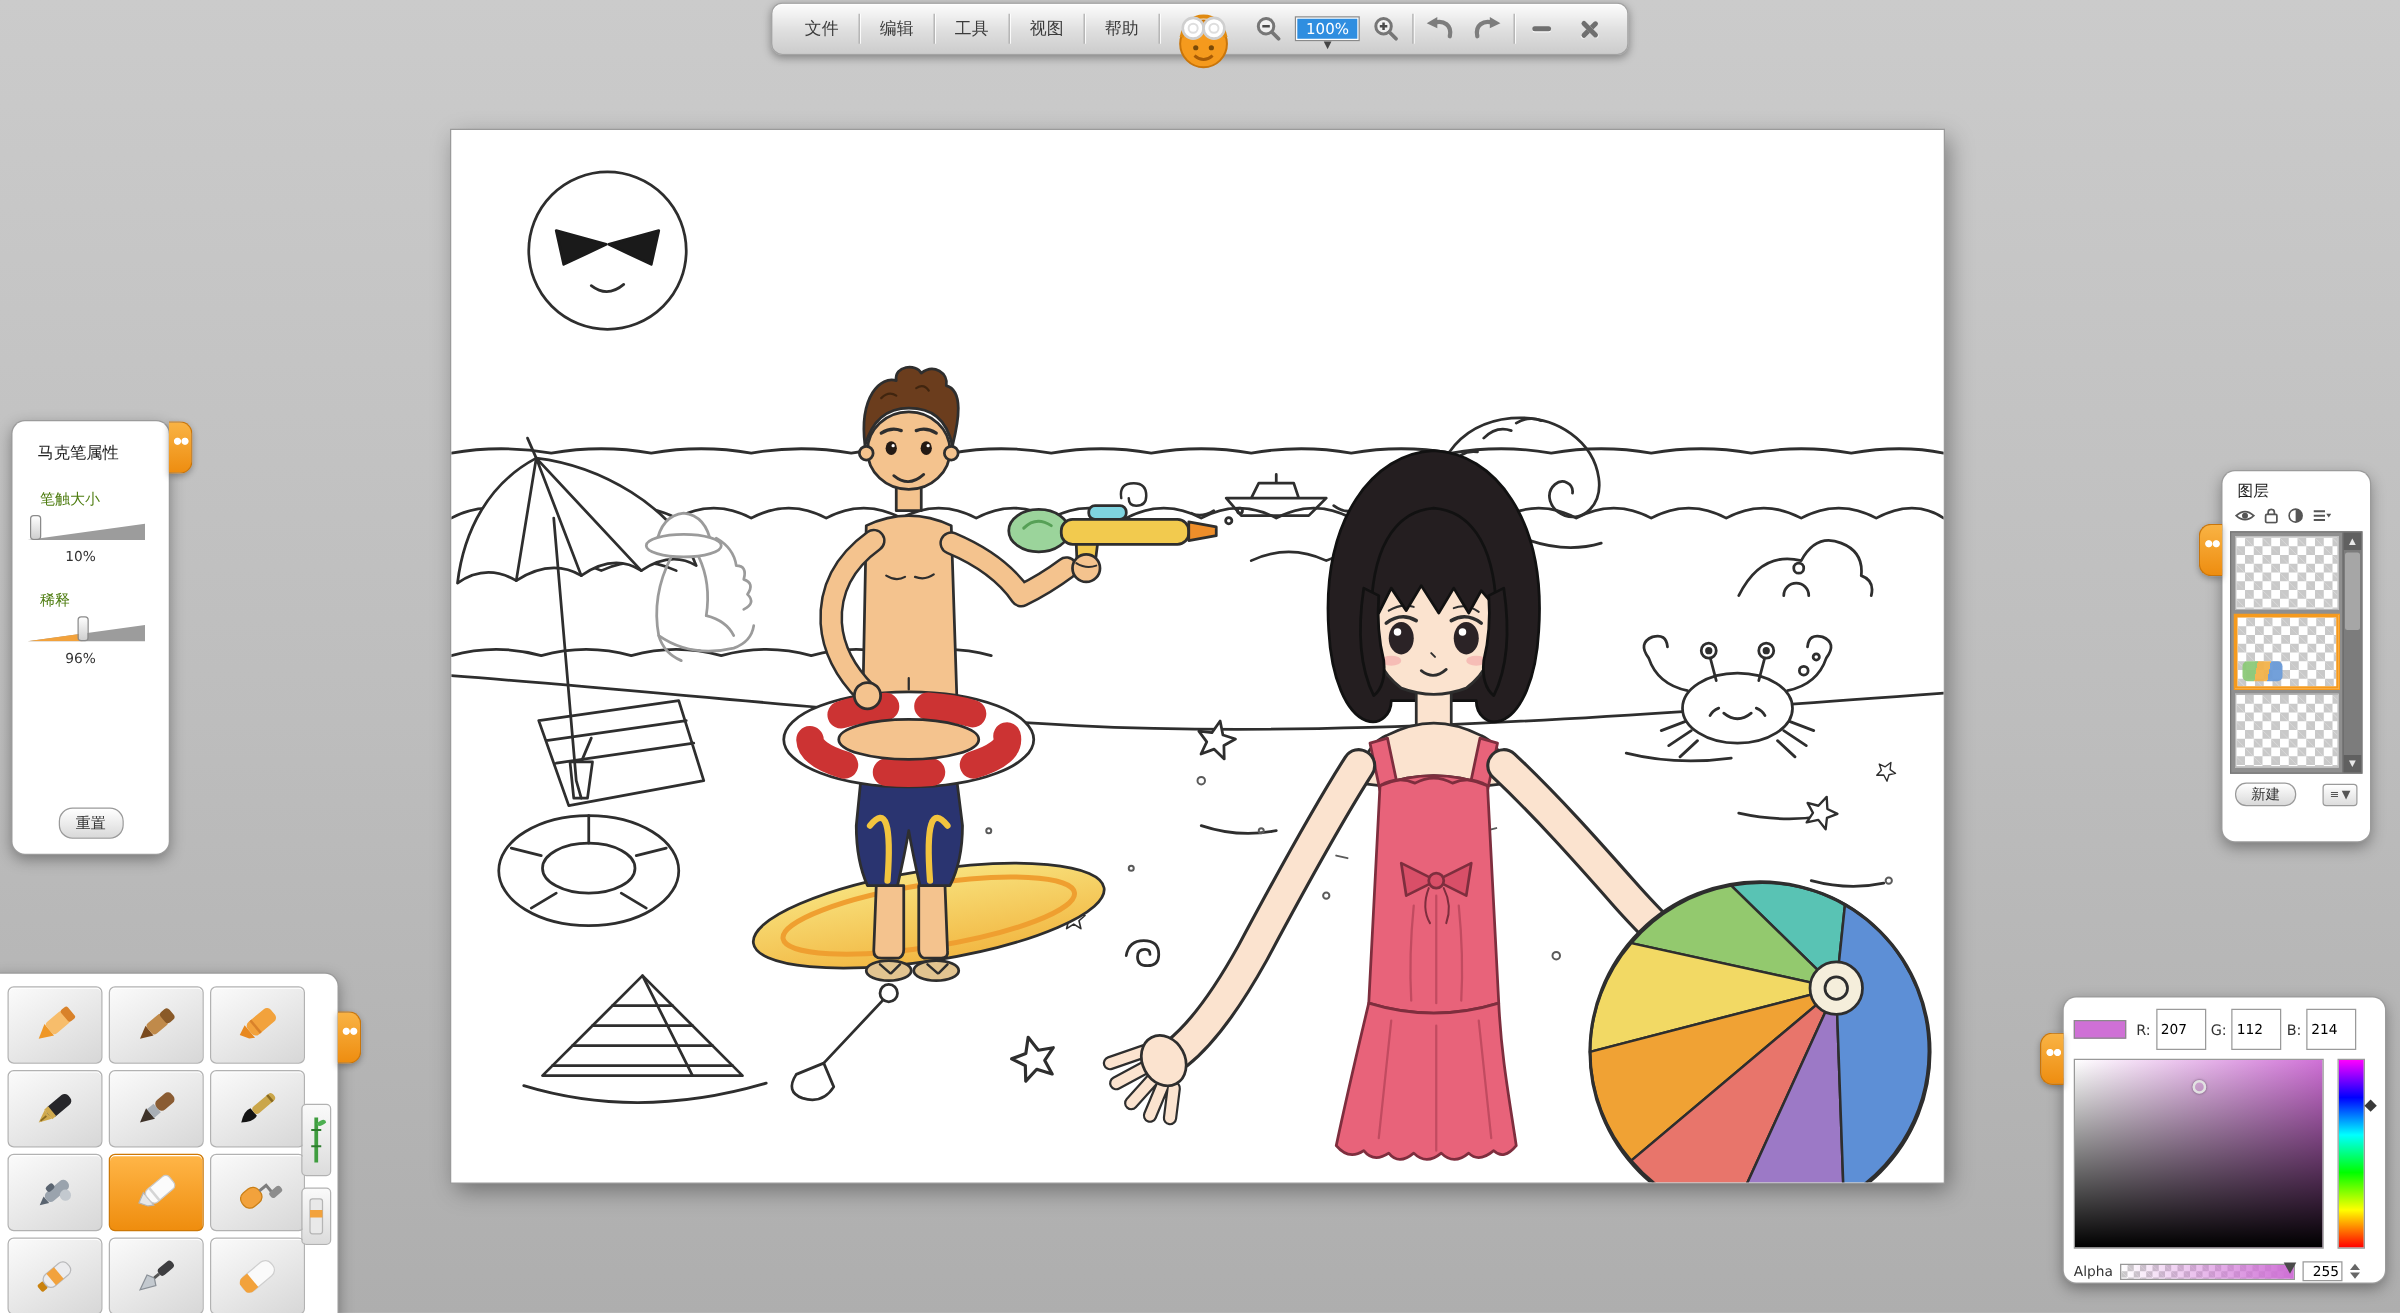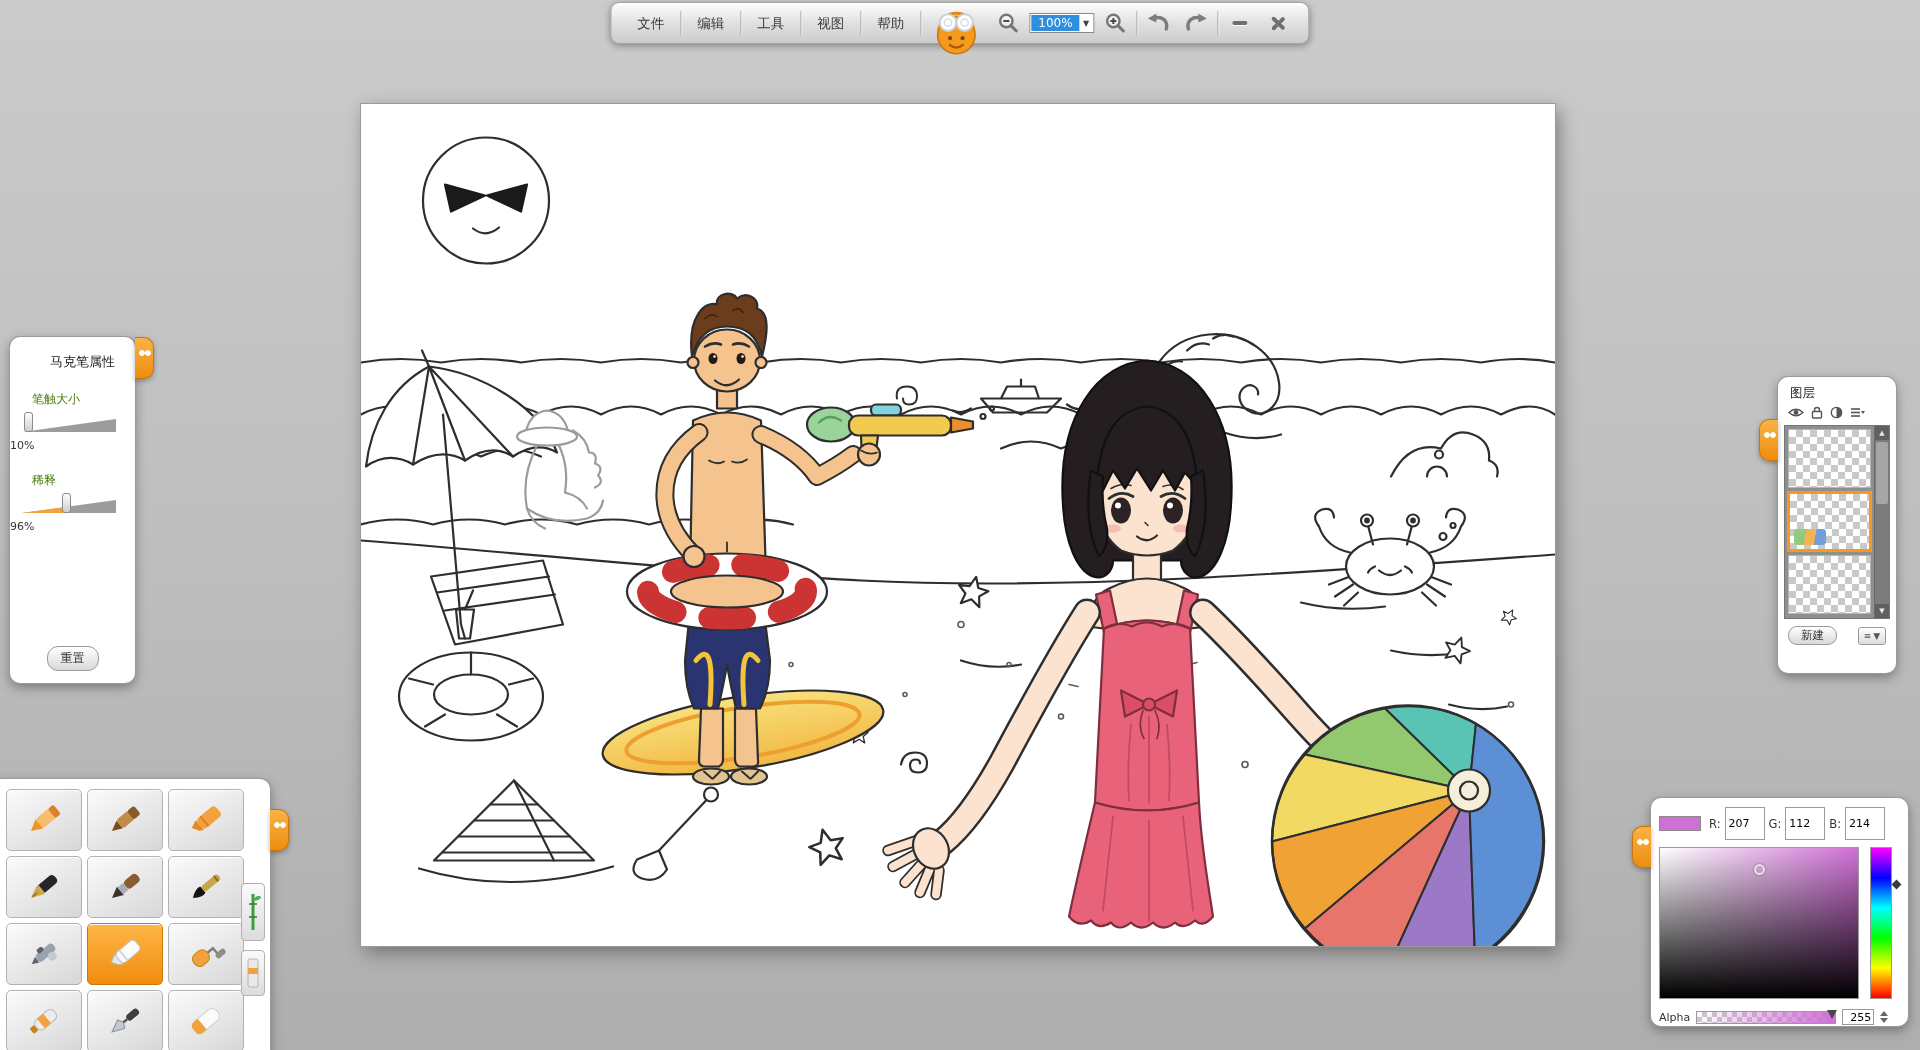--- a/index.html
+++ b/index.html
@@ -17,21 +17,21 @@
   .toolbar { position:absolute; left:50%; top:2px; transform:translateX(-50%);
     height:42px; display:flex; align-items:center; padding:0 12px;
     background:linear-gradient(#fdfdfd,#dedede 55%,#cccccc);
     border:1px solid #a3a3a3; border-radius:9px;
     box-shadow:inset 0 1px 0 #fff, 0 2px 7px rgba(0,0,0,.35); }
   .menu-item { padding:0 14px; font-size:13.5px; color:#3c3c3c; line-height:40px; cursor:default; white-space:nowrap; }
   .sep { width:1px; height:24px; background:#adadad; box-shadow:1px 0 0 rgba(255,255,255,.85); margin:0 2px; }
   .tbtn { width:38px; height:40px; display:flex; align-items:center; justify-content:center; }
   .mascot { position:relative; top:10px; width:50px; height:52px; margin:0 8px; }
   .zoom-combo { display:flex; align-items:center; height:20px; background:#fff;
-    border:1px solid #8a8a8a; margin:0 2px; padding:1px; }
+    border:1px solid #8a8a8a; margin:0 2px; padding:1px;flex-direction:column; }
   .zoom-val { background:#2f8ee0; color:#fff; font-size:12px; padding:0 7px; height:16px; line-height:16px; }
   .zoom-dd { width:13px; text-align:center; font-size:8px; color:#444; }
   .minbar { width:15px; height:4px; background:#6f6f6f; border-radius:2px; box-shadow:0 1px 0 rgba(255,255,255,.8); }
   .xicon { position:relative; width:17px; height:17px; }
   .xicon::before,.xicon::after { content:""; position:absolute; left:7px; top:0; width:3.6px; height:17px;
     background:#6f6f6f; border-radius:2px; box-shadow:0 1px 0 rgba(255,255,255,.6); }
   .xicon::before { transform:rotate(45deg);} .xicon::after { transform:rotate(-45deg);}
 
   
   .panel { position:absolute; background:#fff; border-radius:10px;
@@ -41,30 +41,30 @@
       radial-gradient(circle at 7px 15px,#fff 2.5px,rgba(255,255,255,0) 3.2px),
       radial-gradient(circle at 13px 15px,#fff 2.5px,rgba(255,255,255,0) 3.2px),
       linear-gradient(#f9b344,#ee8d10);
     border:1px solid #c9750a; box-shadow:0 2px 5px rgba(0,0,0,.3); cursor:pointer; }
   .side-tab.left  { left:-19px;  border-radius:10px 0 0 10px; border-right:none; }
   .side-tab.right { right:-19px; border-radius:0 10px 10px 0; border-left:none; }
   .panel-title { font-size:13px; color:#222; }
 
   
   .marker-panel { left:10px; top:337px; width:125px; height:346px; }
-  .marker-panel .panel-title { margin:16px 0 0 20px;text-align:center; }
+  .marker-panel .panel-title { margin:16px 0 0 20px; }
   .prop-label { font-size:12px; color:#4d7c0f; margin:20px 0 0 22px; }
   .wedge-slider { position:relative; height:22px; margin:5px 14px 0 12px; cursor:pointer; }
   .wedge { position:absolute; left:0; bottom:3px; width:0; height:0;
     border-bottom:13px solid #9c9c9c; border-left:94px solid transparent; }
   .wedge-fill { position:absolute; left:0; bottom:3px; width:44px; height:16px; overflow:hidden; }
   .wedge-fill .wedge { bottom:0; border-bottom-color:#f2a23c; }
   .handle { position:absolute; top:-1px; width:9px; height:20px;
     background:linear-gradient(#fefefe,#cfcfcf); border:1px solid #8a8a8a; border-radius:3px; cursor:pointer; }
-  .prop-value { text-align:left; margin:4px 16px 0 0; font-size:11px; color:#333; }
+  .prop-value { text-align:center; margin:4px 16px 0 0; font-size:11px; color:#333; }
   .pill-btn { display:block; font-size:12px; color:#333; padding:3px 13px;
     border:1px solid #9a9a9a; border-radius:11px; background:linear-gradient(#fff,#d9d9d9); cursor:pointer;
     font-family:inherit; }
   .reset-pos { position:absolute; bottom:12px; left:50%; transform:translateX(-50%); }
 
   
   .tools-panel { left:-10px; top:779px; width:280px; height:300px; }
   .tool-grid { display:grid; grid-template-columns:repeat(3,76px); grid-auto-rows:62px;
     gap:5px; padding:10px 6px 8px 16px; }
   .tool-cell { border:1px solid #b2b2b2; border-radius:5px;

